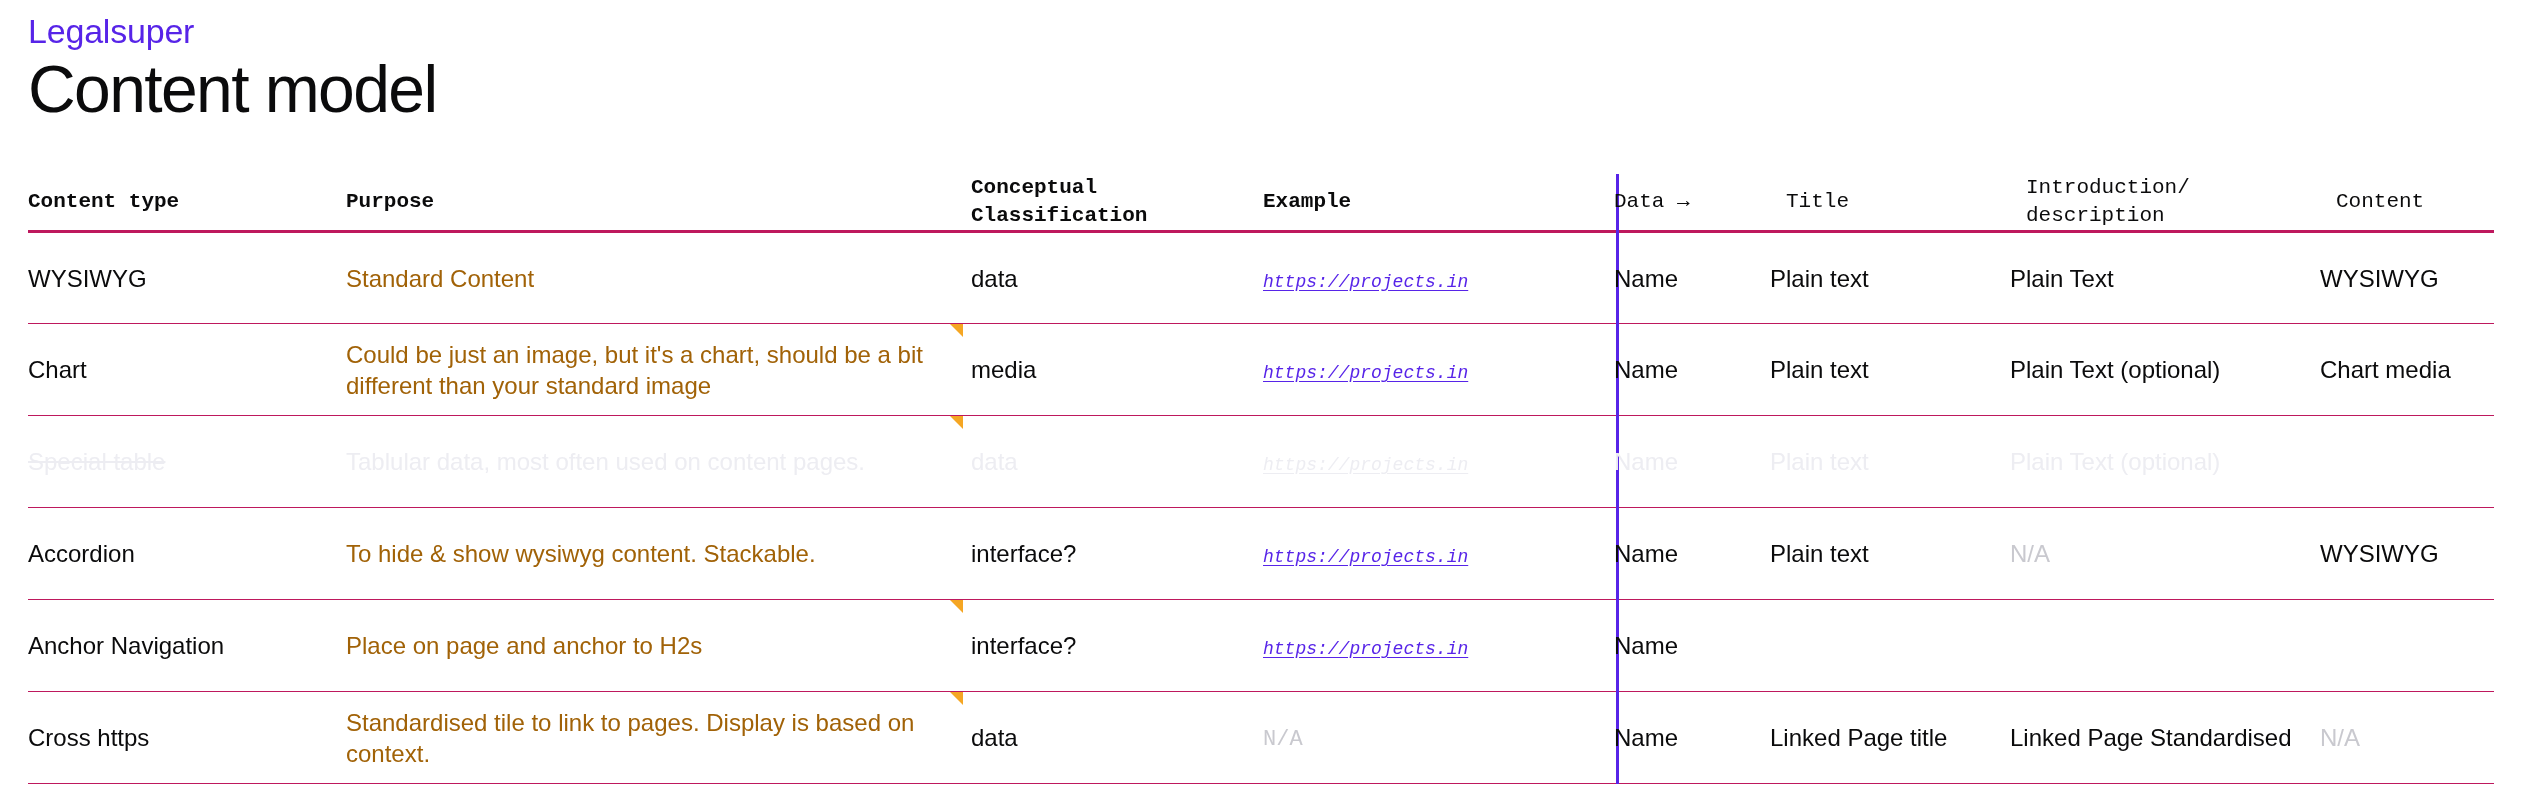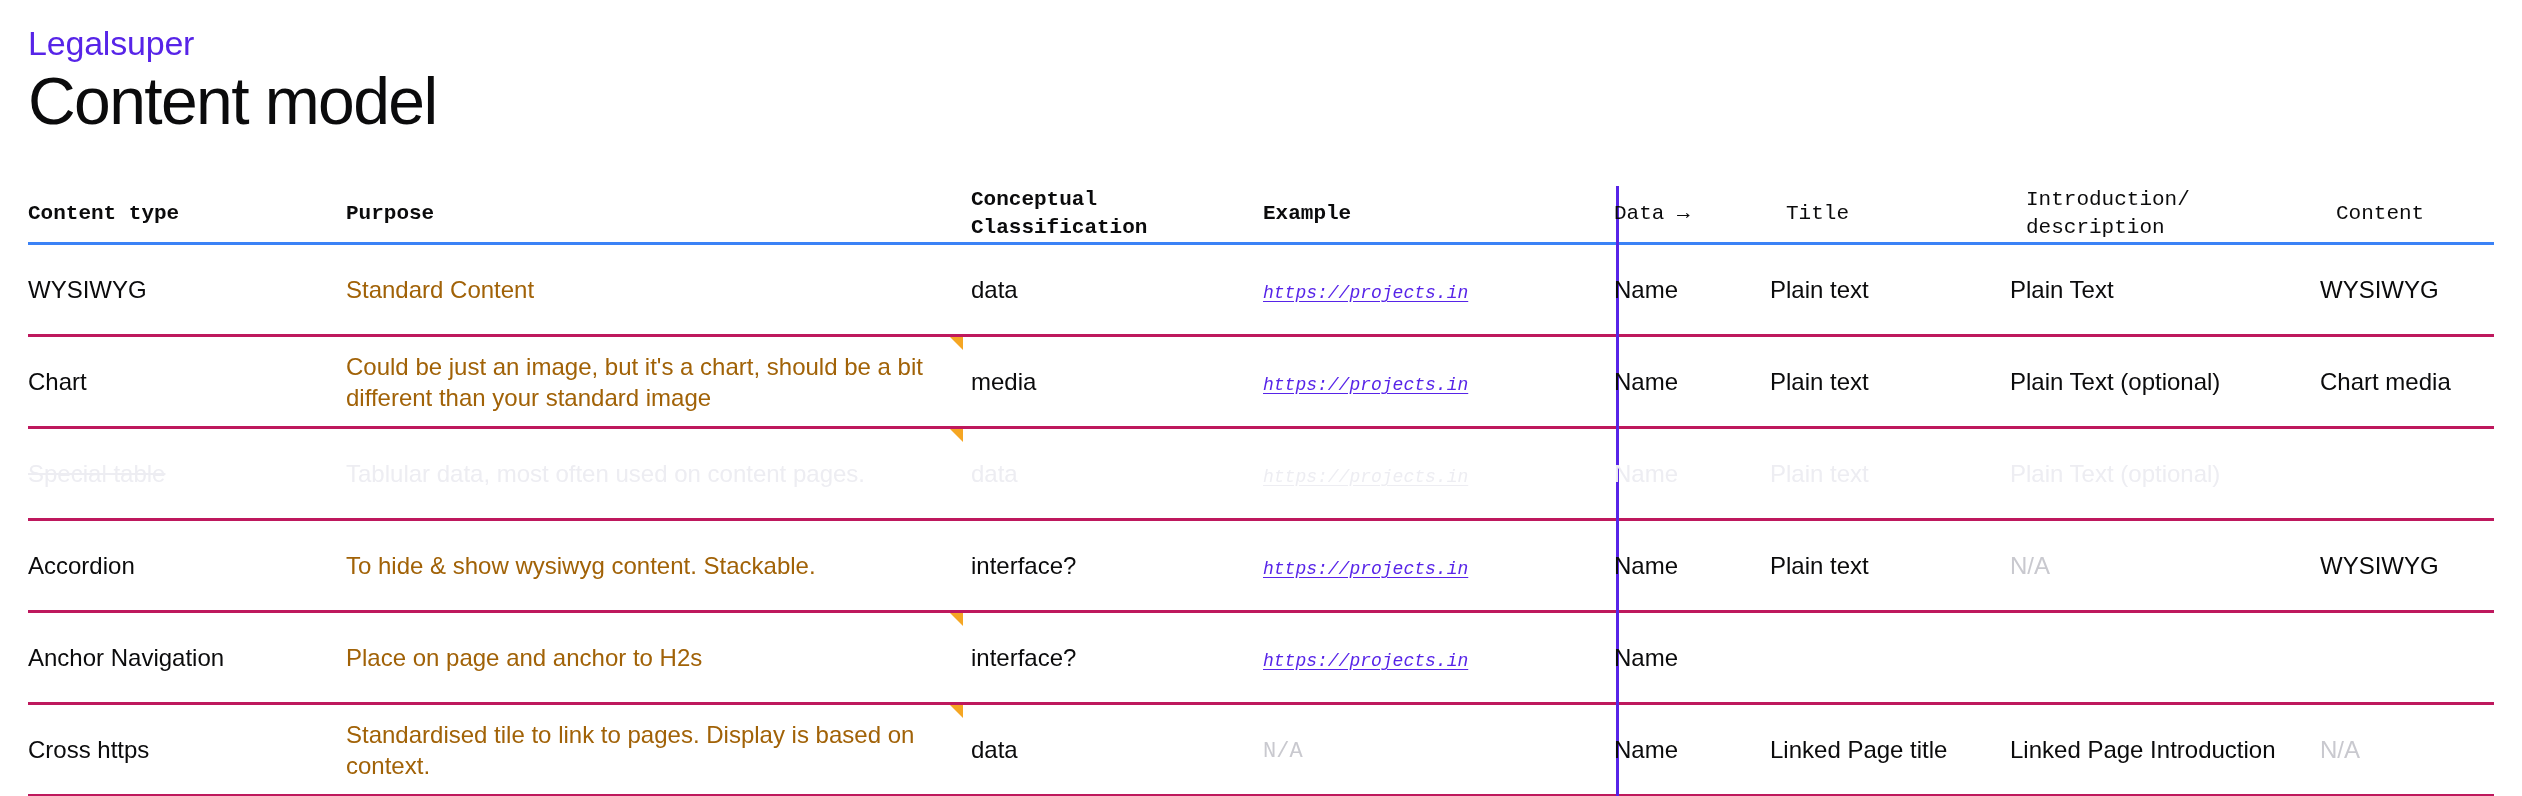--- a/index.html
+++ b/index.html
@@ -19,21 +19,21 @@
   .page {
     position: relative;
     width: 2522px;
     height: 796px;
     background: #ffffff;
     padding: 0 28px;
   }
 
   
   .doc-header {
-    padding-top: 22px;
+    padding-top: 10px;
   }
 
   .brand {
     font-family: "Liberation Sans", sans-serif;
     font-size: 34px;
     font-weight: 400;
     color: #5724e8;
     letter-spacing: -0.2px;
     line-height: 1.25;
   }
@@ -88,23 +88,23 @@
     letter-spacing: 0px;
     white-space: pre-line;
   }
 
   
   thead th.data-head {
     font-weight: 400;
     padding-left: 16px;
   }
 
-  thead tr { border-bottom: 3px solid #3b82f6; }
-
-  tbody tr { border-bottom: 3px solid #be185d; }
+  thead tr { border-bottom: 3px solid #be185d; }
+
+  tbody tr { border-bottom: 1px solid #be185d; }
 
   tbody td {
     height: 92px;
     font-family: "Liberation Sans", sans-serif;
     font-size: 24px;
     line-height: 1.30;
     color: #0b0b0c;
     padding-top: 10px;
     padding-bottom: 10px;
   }
@@ -334,21 +334,21 @@
               <span class="cell-inner">data</span>
             </td>
             <td class="t-example"><span class="na">N/A</span></td>
             <td class="t-data">
               <span class="cell-inner">Name</span>
             </td>
             <td class="t-title">
               <span class="cell-inner">Linked Page title</span>
             </td>
             <td class="t-intro">
-              <span class="cell-inner">Linked Page Introduction</span>
+              <span class="cell-inner">Linked Page Standardised</span>
             </td>
             <td class="t-content"><span class="na-sans">N/A</span></td>
           </tr>
         </tbody>
     </table>
   </div>
 
 </div>
 
 </body></html>

